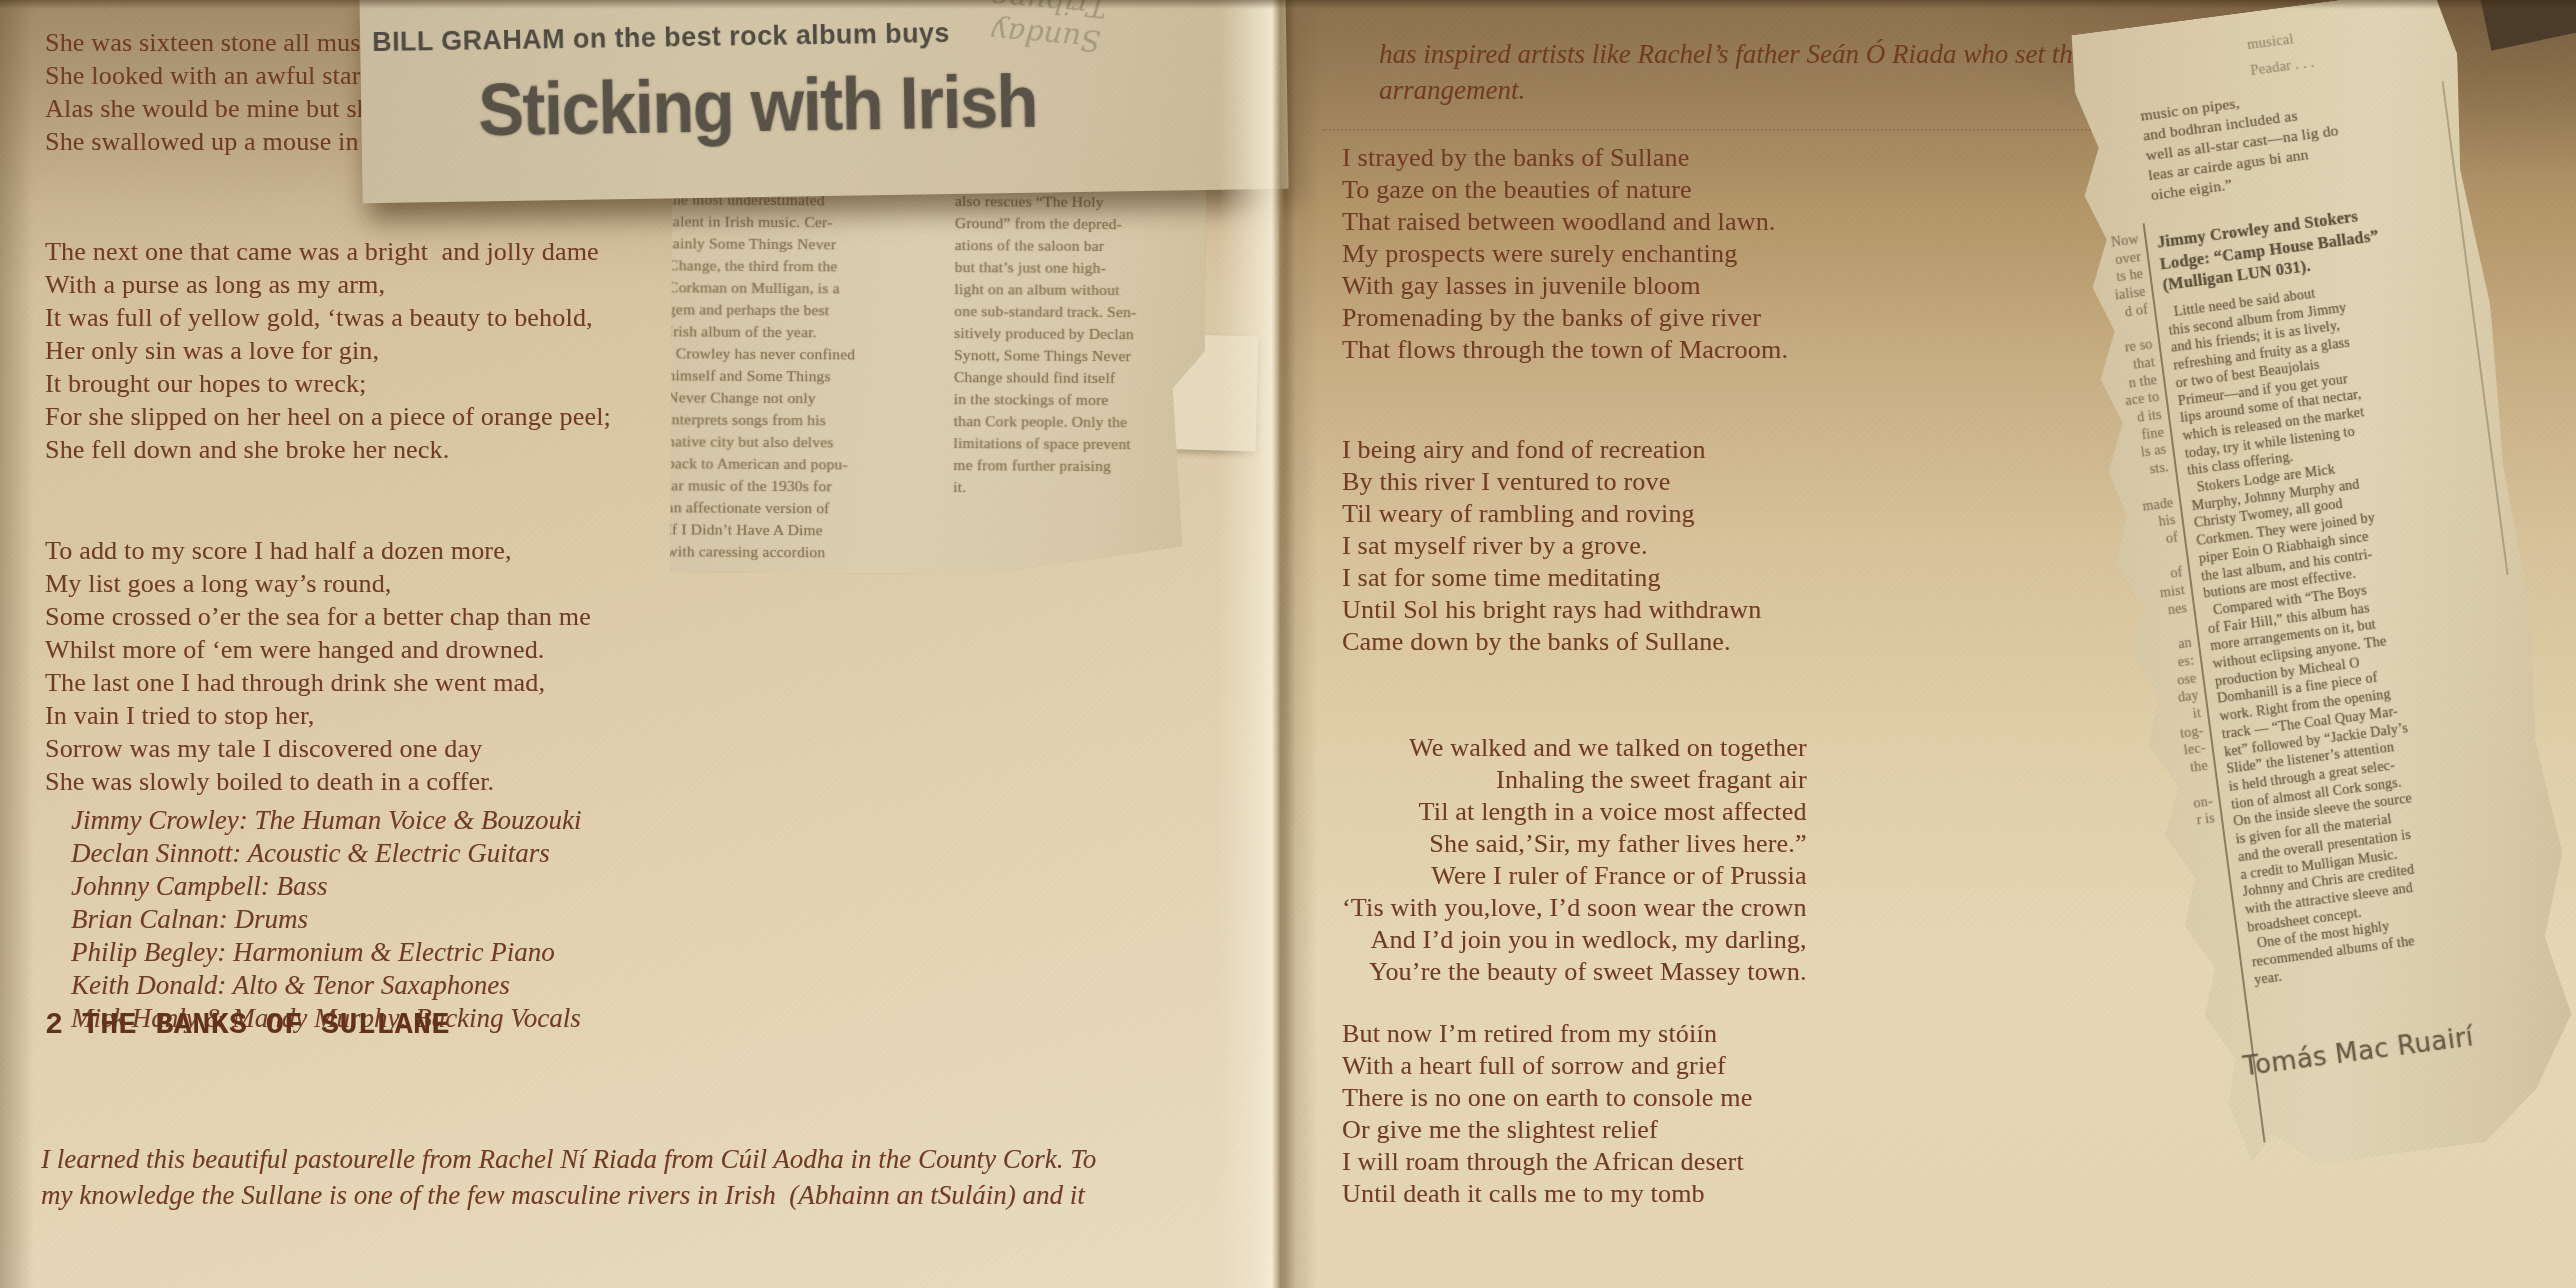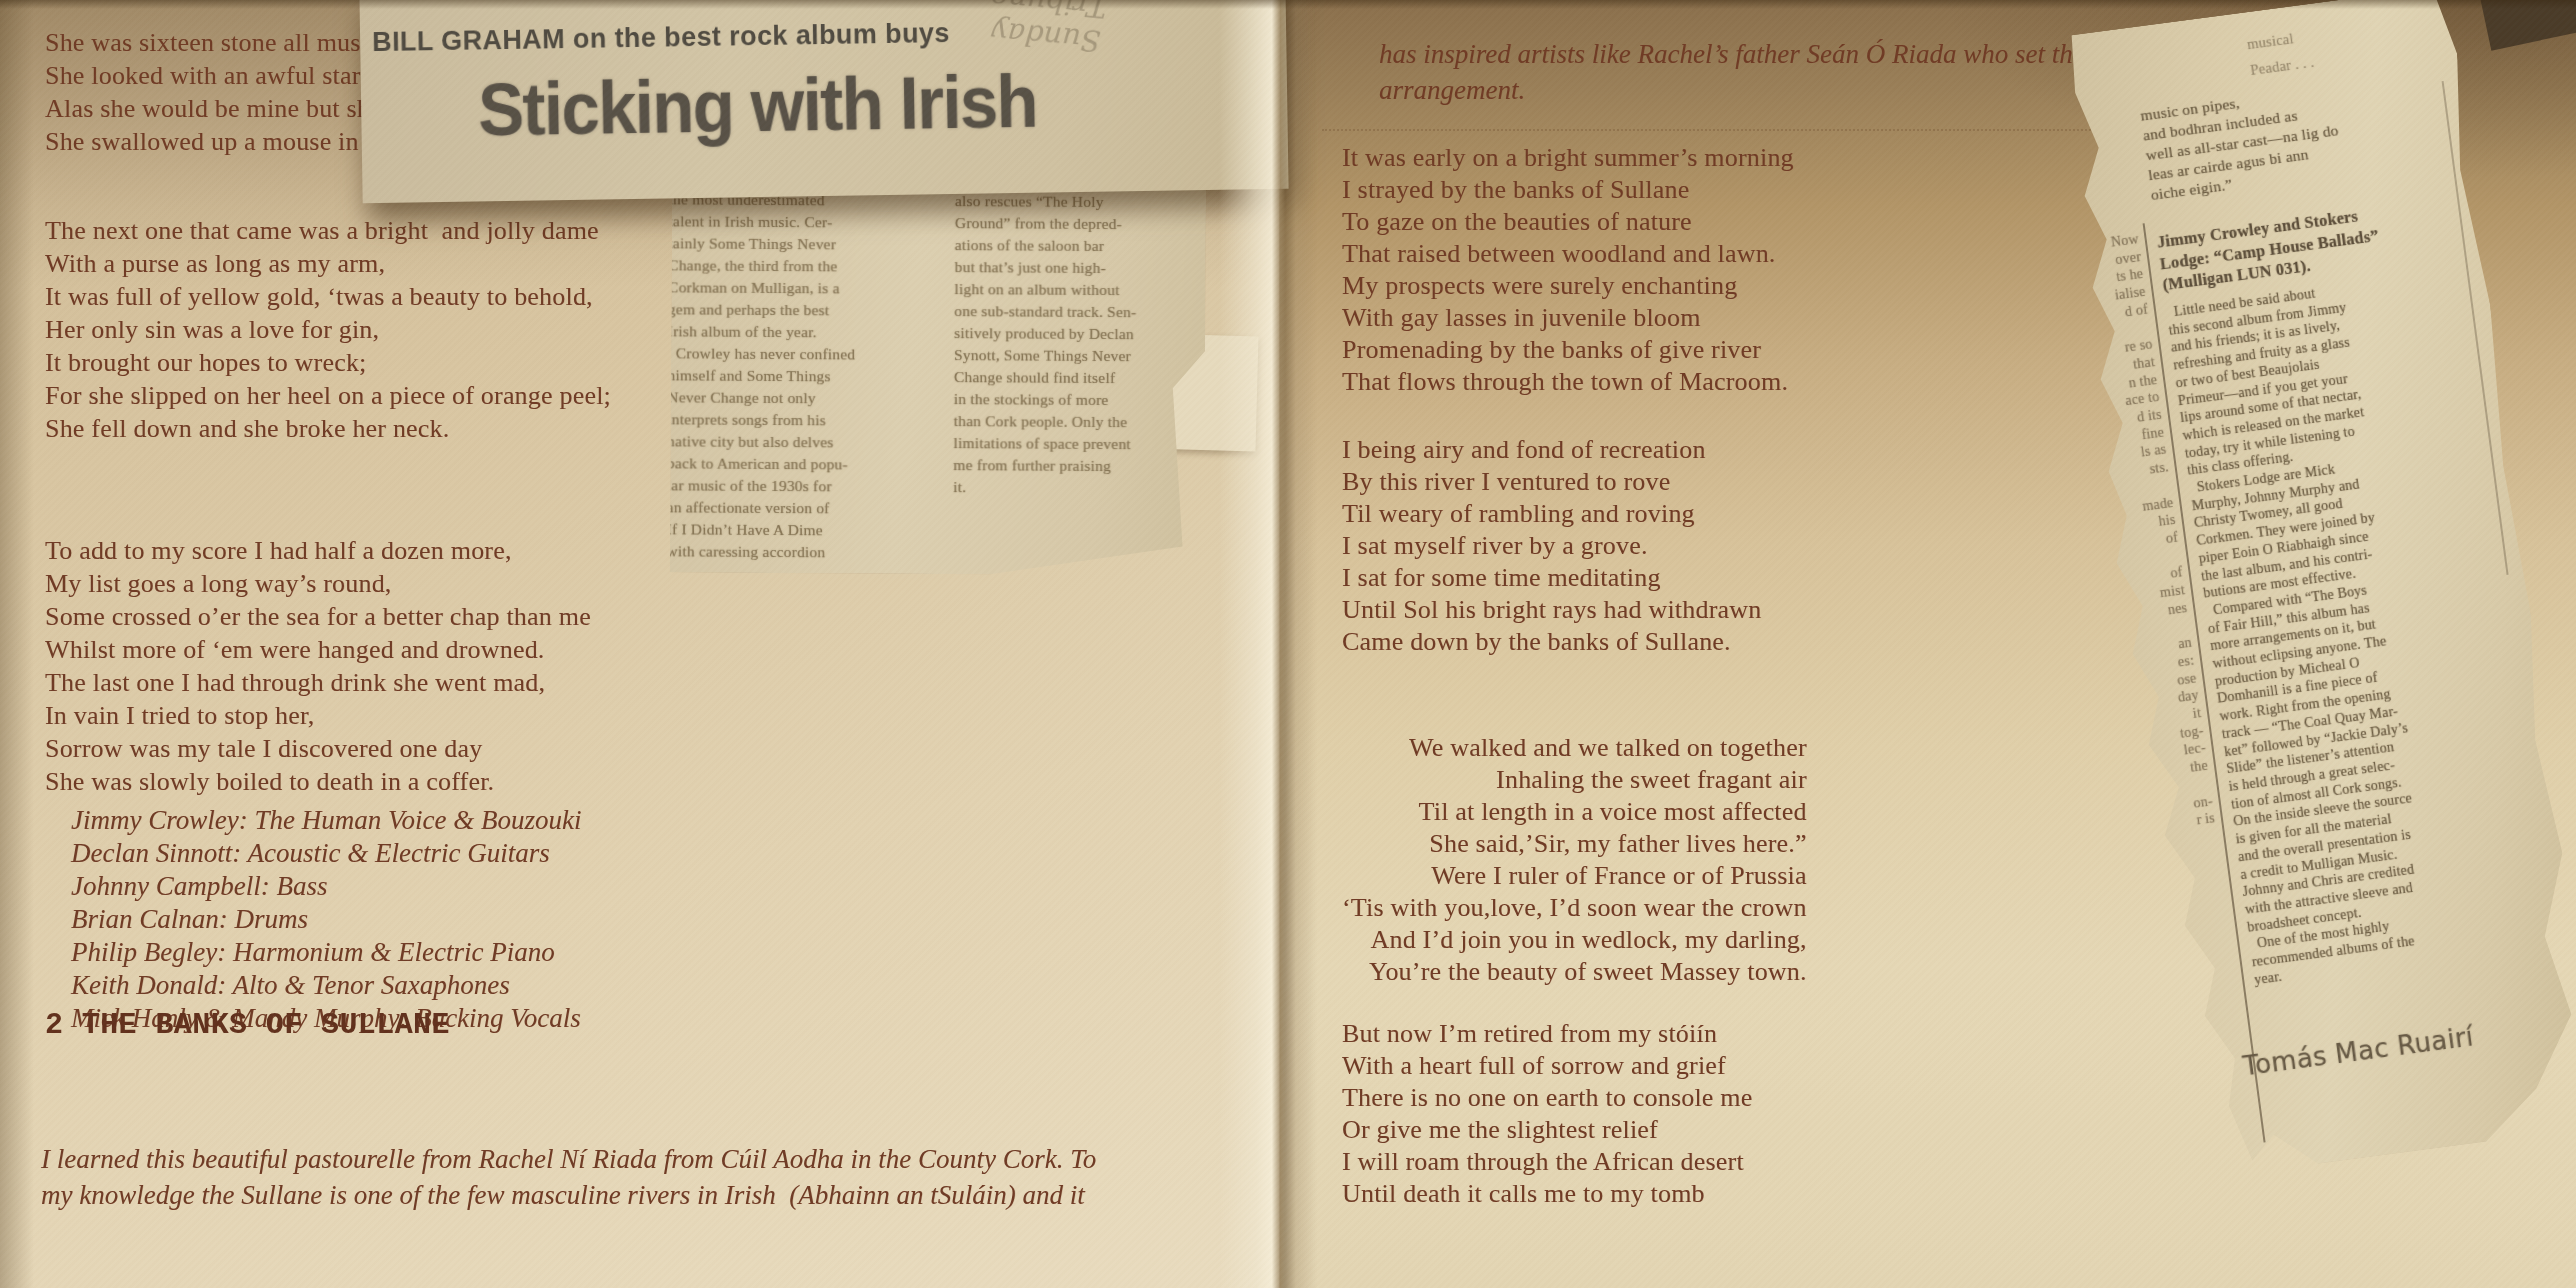--- a/index.html
+++ b/index.html
@@ -32,21 +32,21 @@
   .texture{position:absolute;inset:0;z-index:7;pointer-events:none;opacity:.5;
     background:repeating-linear-gradient(135deg, rgba(255,255,255,.028) 0 2.6px, rgba(110,85,50,.028) 2.6px 5.2px);}
   .top-edge{position:absolute;left:0;top:0;width:2576px;height:8.6px;z-index:7;pointer-events:none;
     background:linear-gradient(180deg, rgba(55,38,16,.45), rgba(55,38,16,0));}
 
   
   .ink{color:#6f3a24;text-shadow:0.4px 0.4px 0 rgba(120,70,40,.22);}
   .lyric{position:absolute;font-size:26px;line-height:33px;letter-spacing:0.2px;z-index:2;}
   .lyric>div,.lines>div{white-space:pre;}
   .st-l1{left:45px;top:26px;}
-  .st-l2{left:45px;top:214px;}
+  .st-l2{left:45px;top:235px;}
   .st-l3{left:45px;top:534px;}
   .credits{position:absolute;left:45px;top:804px;font-style:italic;font-size:27px;line-height:33px;z-index:2;margin-left:26px;}
   .track-heading{position:absolute;left:45px;top:1008px;font-weight:bold;font-size:30px;
     letter-spacing:0.4px;color:#61301c;z-index:2;font-family:Liberation Mono, monospace;}
   .note{position:absolute;left:41px;top:1135px;font-style:italic;font-size:27px;line-height:36px;z-index:2;margin-top:6px;}
 
   .intro{position:absolute;left:100px;top:36px;font-style:italic;font-size:27px;line-height:36px;z-index:2;}
   .dotted-rule{position:absolute;left:43px;top:129px;width:1056px;height:0;z-index:2;
     border-top:2.6px dotted rgba(120,88,55,.40);}
   .lyric-r{left:63px;}
@@ -217,21 +217,20 @@
     <div class="shade-right-top"></div>
 
     <div class="intro ink lines">
         <div>has inspired artists like Rachel’s father Seán Ó Riada who set the piece to an orchestral</div>
         <div>arrangement.</div>
       </div>
 
     <div class="dotted-rule"></div>
 
     <div class="lyric ink lyric-r st-r1 lines">
-        <div>It was early on a bright summer’s morning</div>
         <div>I strayed by the banks of Sullane</div>
         <div>To gaze on the beauties of nature</div>
         <div>That raised between woodland and lawn.</div>
         <div>My prospects were surely enchanting</div>
         <div>With gay lasses in juvenile bloom</div>
         <div>Promenading by the banks of give river</div>
         <div>That flows through the town of Macroom.</div>
       </div>
     <div class="lyric ink lyric-r st-r2 lines">
         <div>I being airy and fond of recreation</div>

